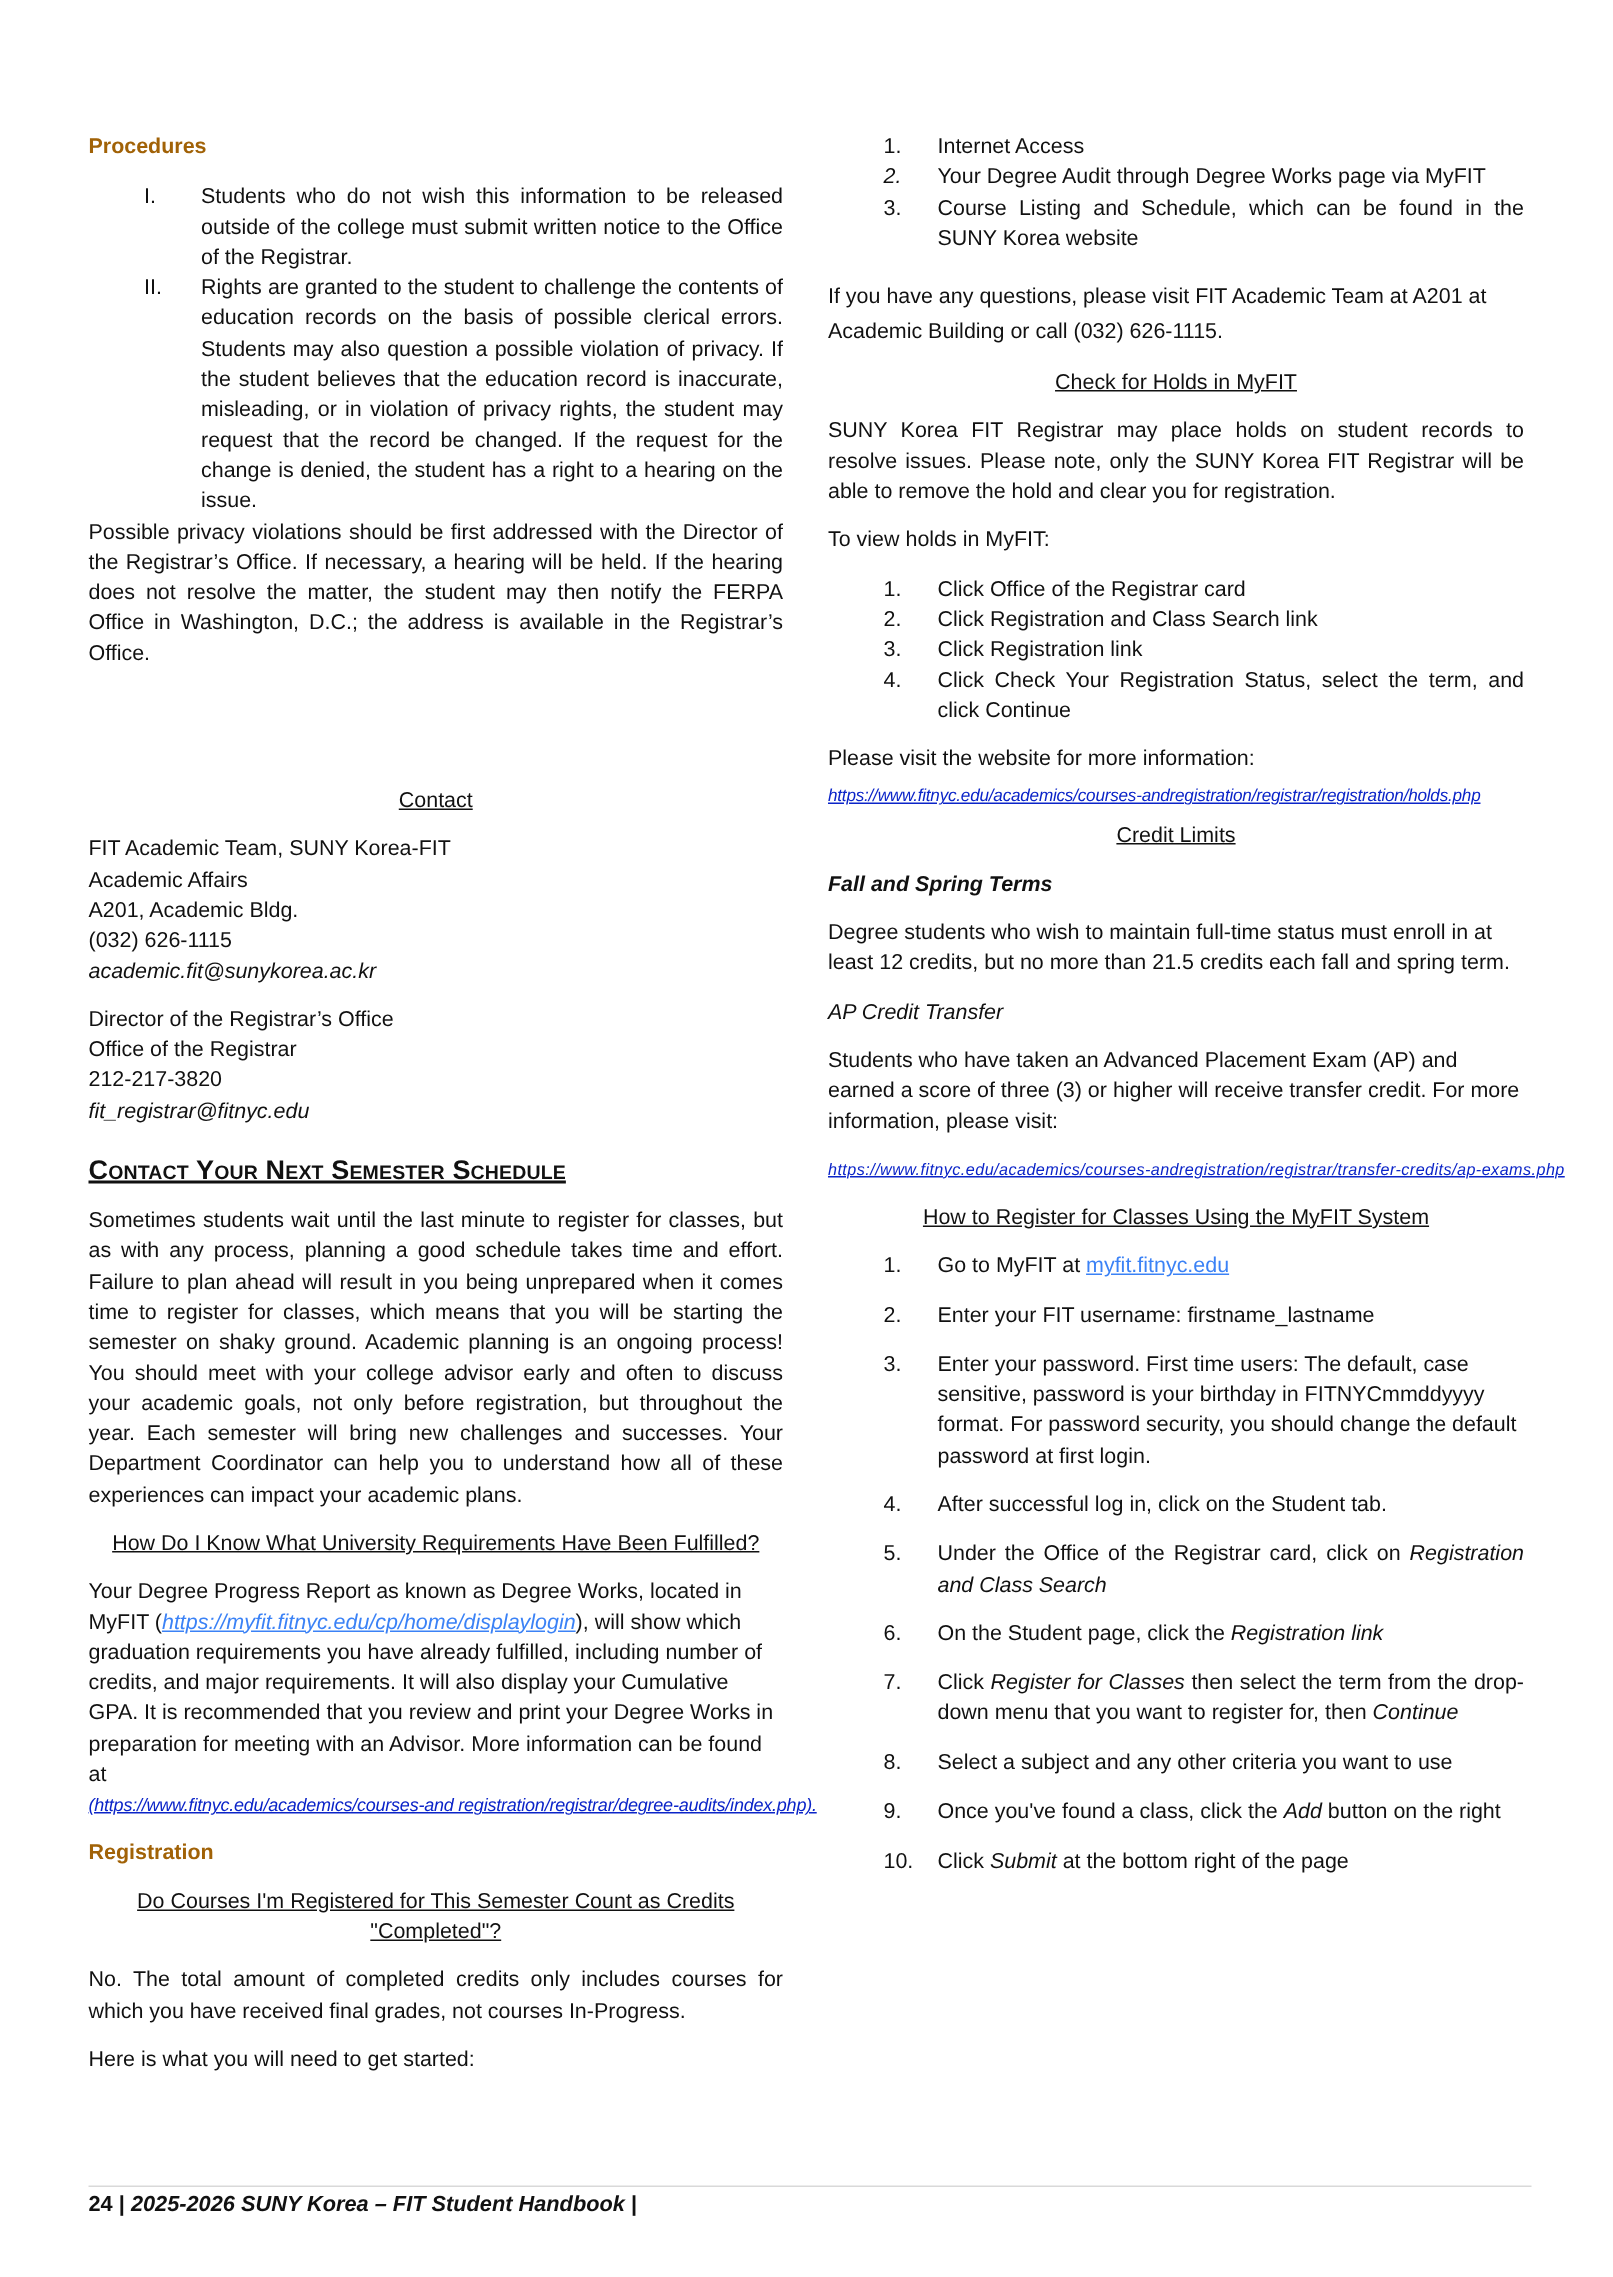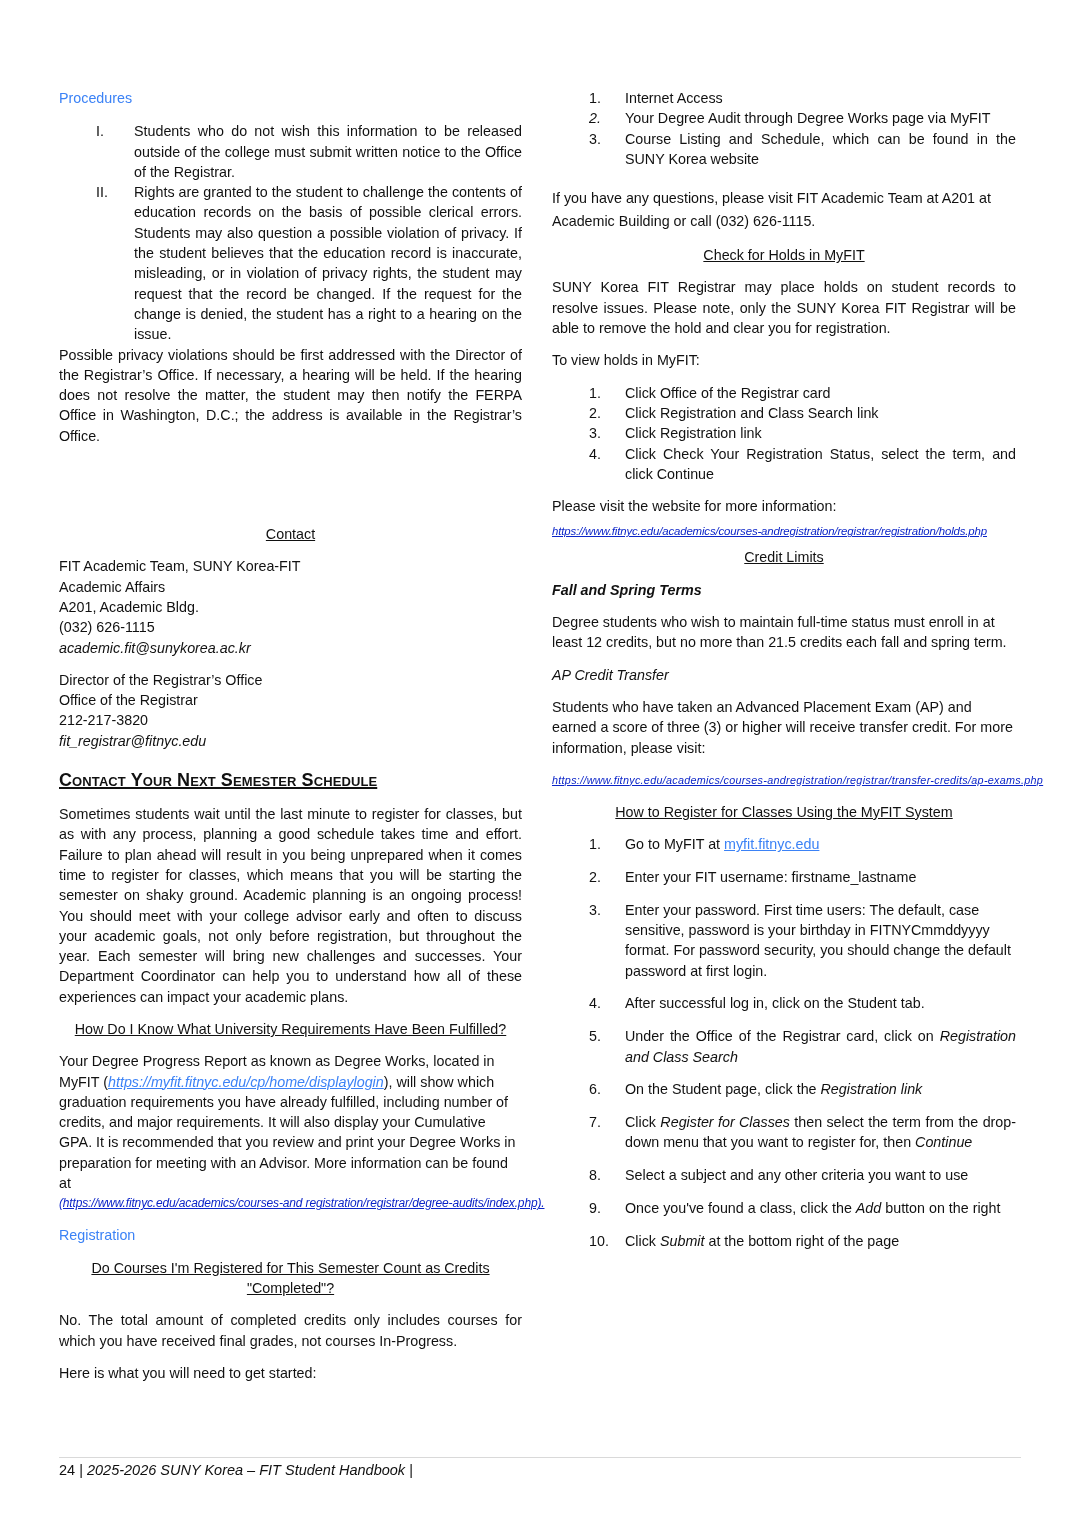--- a/index.html
+++ b/index.html
@@ -3,37 +3,37 @@
 <meta charset="utf-8">
 <style>
   html, body { margin: 0; padding: 0; background: #ffffff; }
   body { width: 1075px; height: 1518px; position: relative; overflow: hidden;
          font-family: "Liberation Sans", sans-serif; font-size: 14.3px; color: #111; }
   .col { position: absolute; top: 88px; }
   .left { left: 59px; width: 463px; }
   .right { left: 552px; width: 464px; }
   p { margin: 0; line-height: 20.3px; }
   .just { text-align: justify; }
-  .gray { color: #3b82f6; }
+  .gray { color: #a16207; font-weight: bold; }
   .u { text-decoration: underline; text-align: center; }
   .i { font-style: italic; }
   a, .link { color: #3b82f6; text-decoration: underline; }
   .tiny-link { font-family: "Liberation Sans Narrow", "Liberation Sans", sans-serif; font-style: italic;
                font-size: 11.6px; letter-spacing: -0.15px; color: #0b24c8; text-decoration: underline;
                white-space: nowrap; display: block; line-height: 20px; transform-origin: left; }
   .olist { margin: 0; padding: 0; list-style: none; }
   .olist li { display: flex; line-height: 20.3px; }
   .olist .num { width: 36px; flex: 0 0 36px; padding-left: 37px; }
   .olist .txt { flex: 1; text-align: justify; }
   .roman li .num { padding-left: 37px; width: 38px; flex: 0 0 38px; }
   .spaced li { margin-bottom: 12.5px; }
   .heading { font-weight: bold; font-size: 18px; text-decoration: underline; text-decoration-thickness: 2px;
              font-variant: small-caps; letter-spacing: 0.1px; margin: 0; line-height: 24px; }
   .footer { position: absolute; left: 59px; top: 1457px; width: 962px; border-top: 1px solid #d9d9d9;
-            padding-top: 4px; font-size: 14.5px; }
+            padding-top: 4px; font-size: 14.5px; font-weight: bold; }
 </style>
 </head>
 <body>
 
 <div class="col left">
   <p class="gray">Procedures</p>
   <ul class="olist roman" style="margin-top:13px;">
     <li>
         <span class="num">I.</span>
         <span class="txt">Students who do not wish this information to be released outside of the college must submit written notice to the Office of the Registrar.</span>

